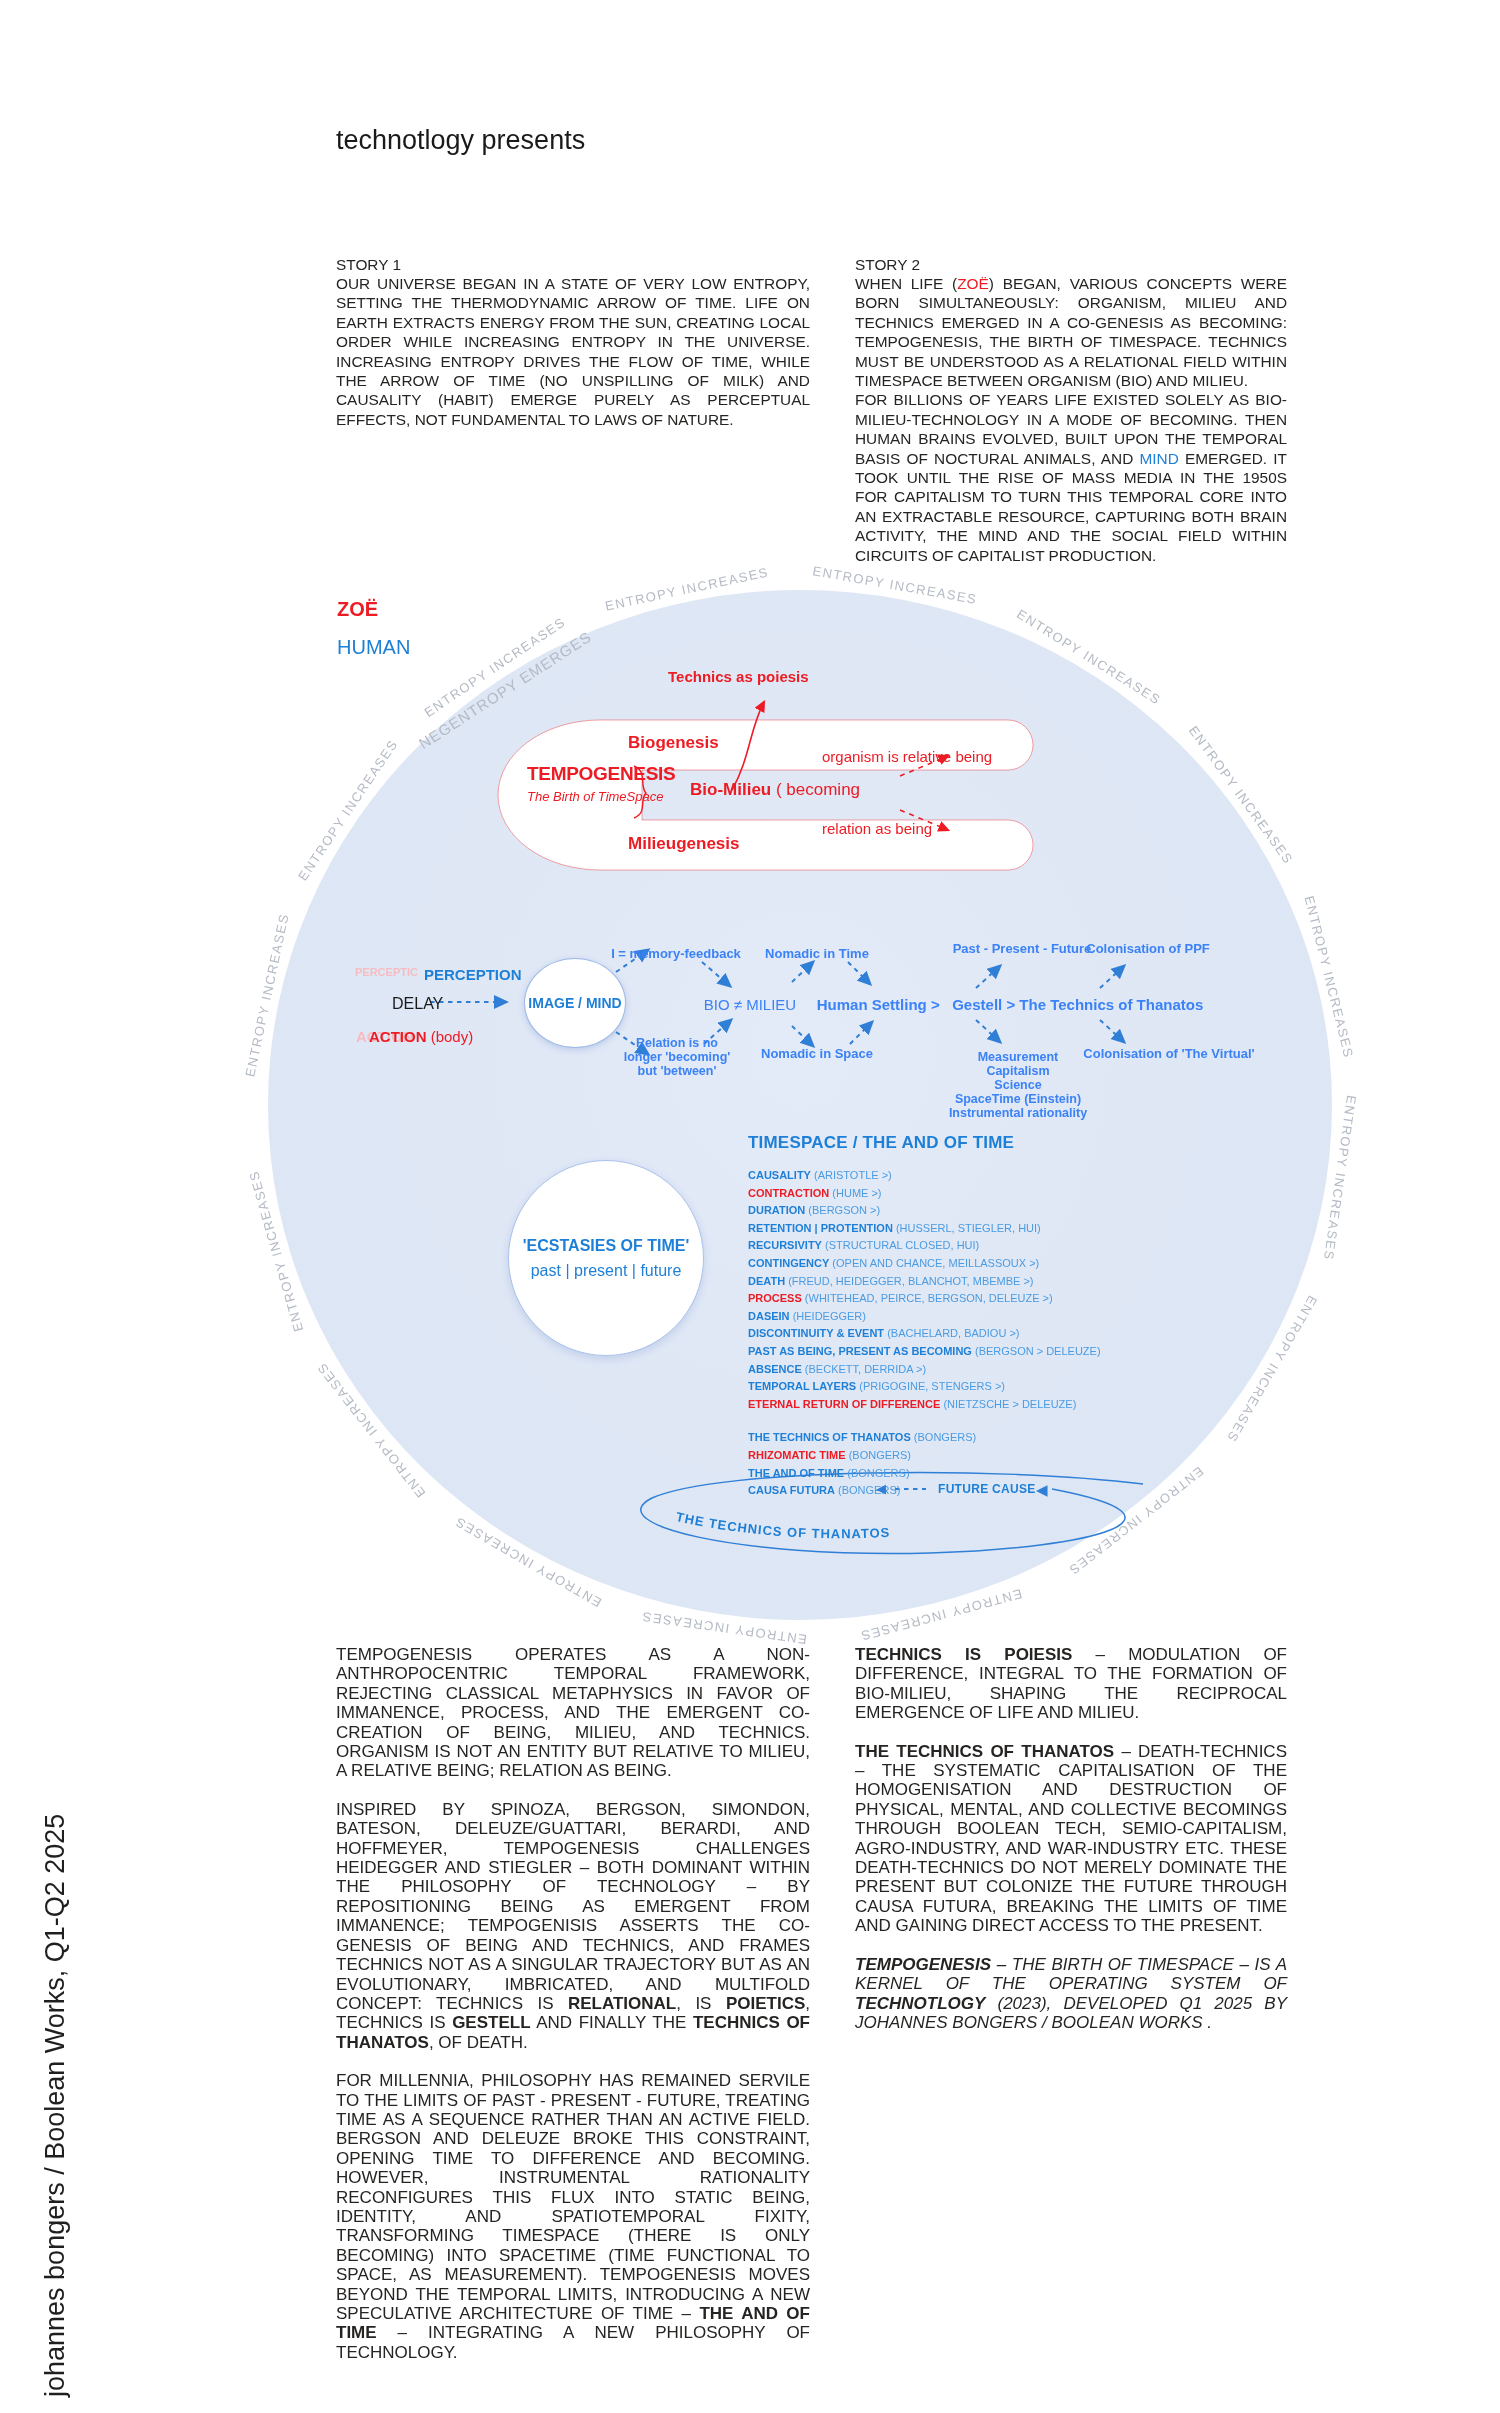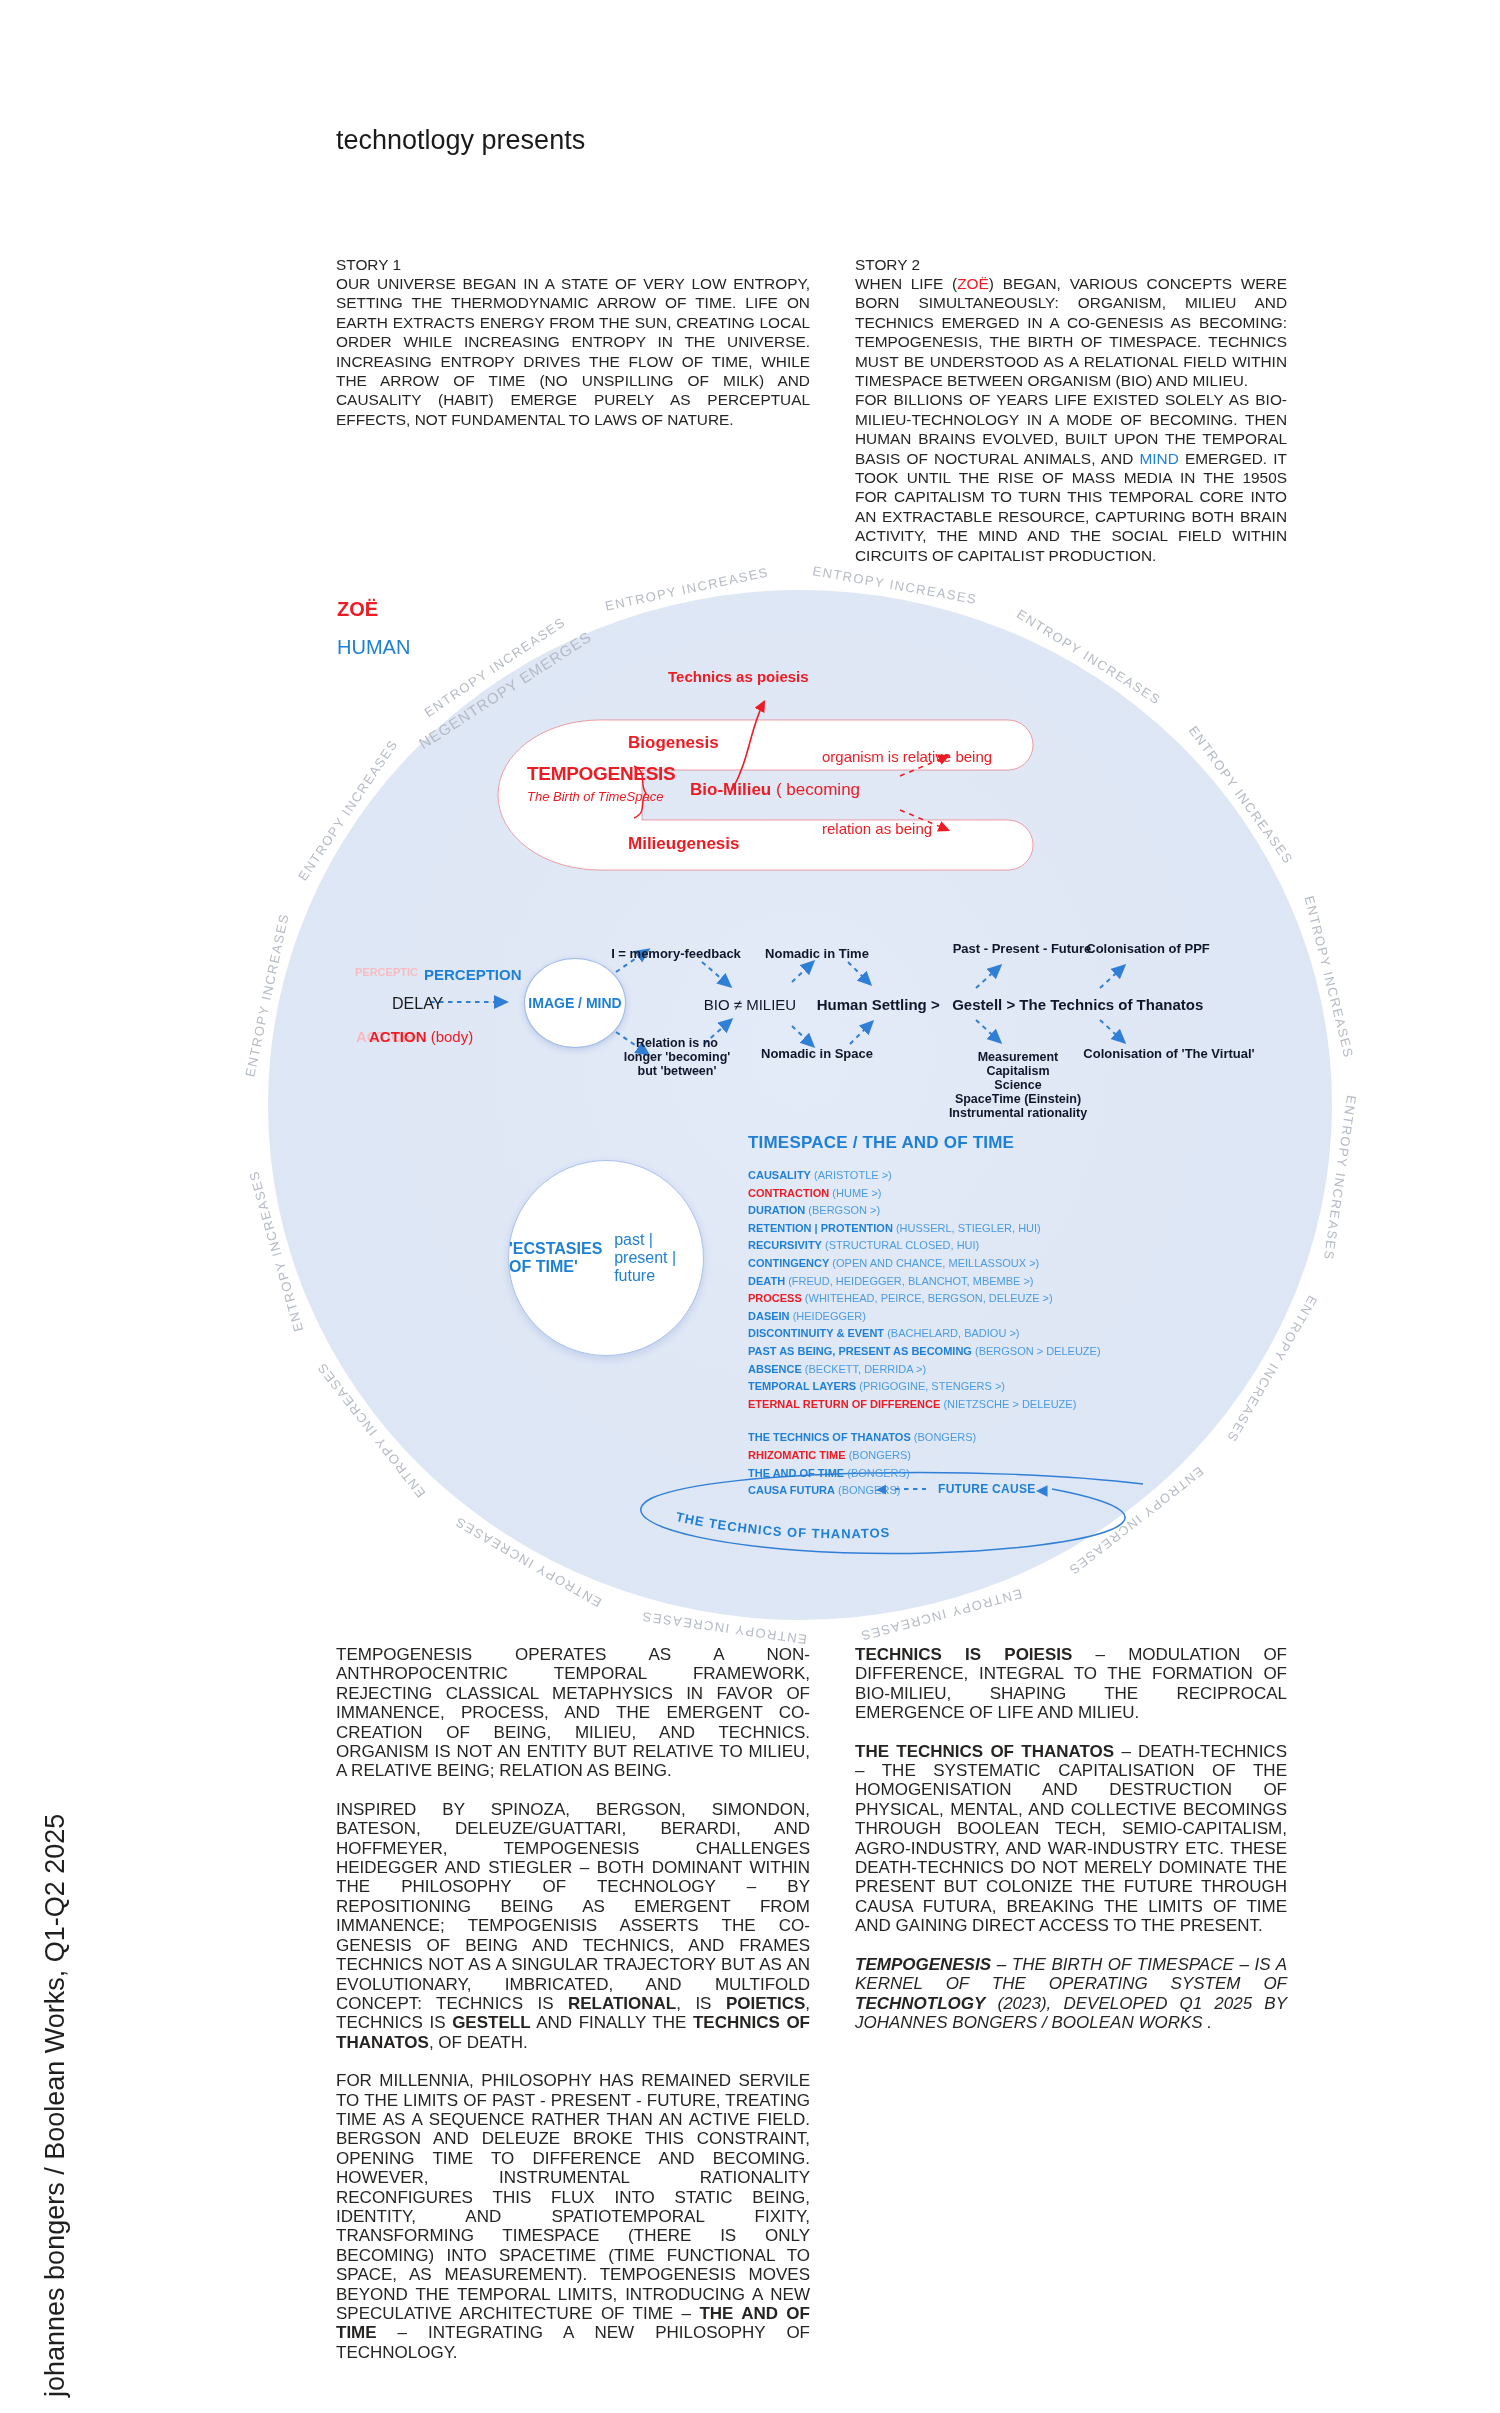--- a/index.html
+++ b/index.html
@@ -41,25 +41,25 @@
   .act-ghost{left:356px;top:1028px;font-size:15px;font-weight:700;}
   .action{left:369px;top:1028px;font-size:15px;color:#ed1c24;}
   .action b{font-weight:700;}
   
   .imagemind{left:524px;top:958px;width:100px;height:88px;border-radius:50%;background:#fff;
              border:1px solid #9db8e6;box-shadow:0 2px 6px rgba(70,110,190,.25);
              display:flex;align-items:center;justify-content:center;
              font-size:14px;font-weight:700;color:#1e7fd6;}
   .ecstasies{left:508px;top:1160px;width:194px;height:194px;border-radius:50%;background:#fff;
              border:1px solid #aac2ec;box-shadow:0 3px 8px rgba(70,110,190,.2);
-             display:flex;flex-direction:row;align-items:center;justify-content:center;gap:7px;}
+             display:flex;flex-direction:column;align-items:center;justify-content:center;gap:7px;}
   .ecst-1{font-size:16px;font-weight:700;color:#1e7fd6;}
   .ecst-2{font-size:16px;color:#1e7fd6;}
   
-  .fl{transform:translate(-50%,-50%);font-size:13px;font-weight:600;color:#0f172a;
+  .fl{transform:translate(-50%,-50%);font-size:13px;font-weight:600;color:#3b82f6;
       white-space:pre-line;text-align:center;}
   .fl-sm{font-size:12.5px;font-weight:600;}
   .fl-big{font-size:15px;font-weight:400;white-space:pre;}
   
   .ts-wrap{left:748px;top:1133px;width:430px;}
   .ts-title{font-size:17px;font-weight:700;color:#1e7fd6;margin-bottom:14px;letter-spacing:0.2px;}
   .ts-row{font-size:11px;line-height:17.6px;white-space:nowrap;}
   .ts-name{font-weight:700;color:#1e7fd6;}
   .ts-name.is-red{color:#ed1c24;}
   .ts-detail{color:#4a9be2;font-weight:400;}

